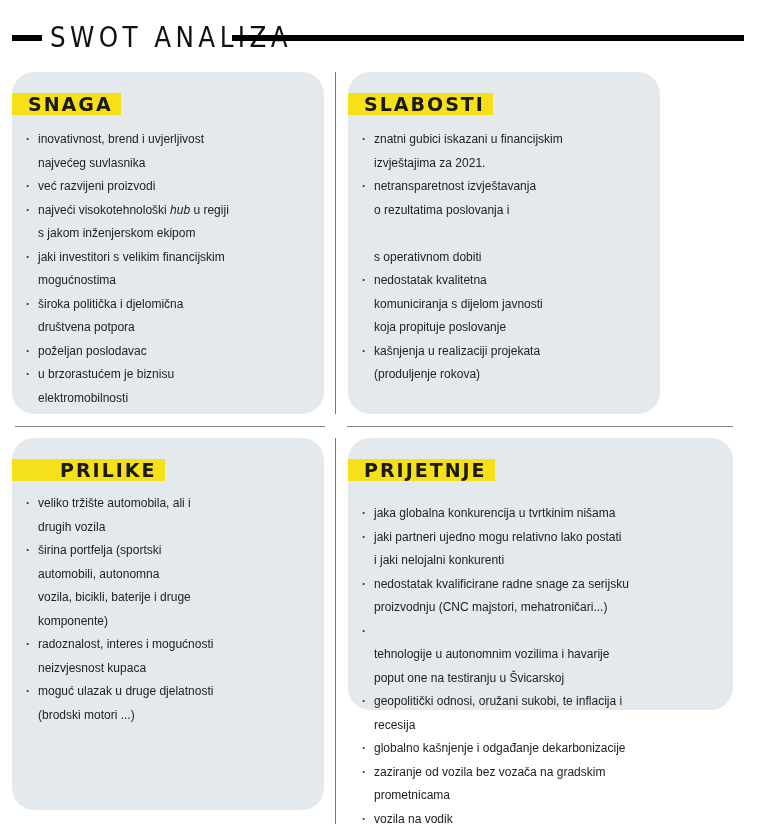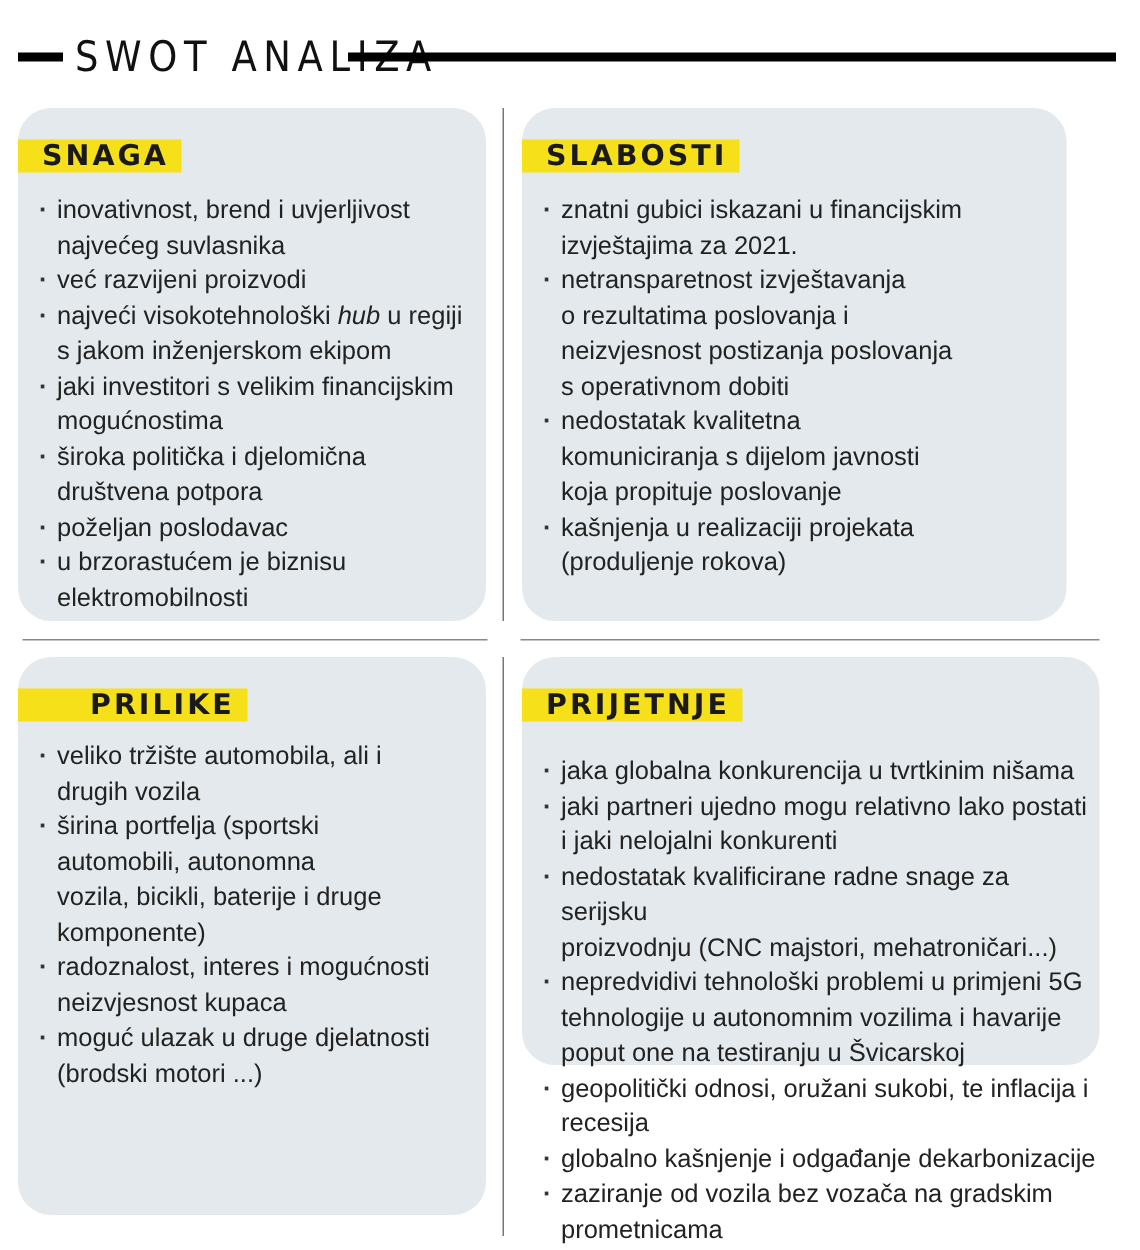--- a/index.html
+++ b/index.html
@@ -85,21 +85,21 @@
       list-style: none;
       margin: 0;
       padding: 0;
       position: absolute;
       left: 14px;
     }
     .card li {
       position: relative;
       padding-left: 12px;
       font-family: "Liberation Sans", sans-serif;
-      font-size: 17px;
+      font-size: 12px;
       line-height: 23.5px;
       color: #222;
     }
     .card li::before {
       content: "·";
       position: absolute;
       left: 0;
       top: 0;
       font-weight: bold;
       color: #333;
@@ -126,25 +126,25 @@
     <li><span>inovativnost, brend i uvjerljivost</span><br><span>najvećeg suvlasnika</span></li>
     <li><span>već razvijeni proizvodi</span></li>
     <li><span>najveći visokotehnološki </span><i>hub</i><span> u regiji</span><br><span>s jakom inženjerskom ekipom</span></li>
     <li><span>jaki investitori s velikim financijskim</span><br><span>mogućnostima</span></li>
     <li><span>široka politička i djelomična</span><br><span>društvena potpora</span></li>
     <li><span>poželjan poslodavac</span></li>
     <li><span>u brzorastućem je biznisu</span><br><span>elektromobilnosti</span></li>
   </ul>
 </div>
 
-<div class="card" style="left:348px;top:72px;width:363px;height:342px;">
+<div class="card" style="left:348px;top:72px;width:312px;height:342px;">
   <div class="label" style="top:21px;">SLABOSTI</div>
   <ul style="top:56px;width:360px;">
     <li><span>znatni gubici iskazani u financijskim</span><br><span>izvještajima za 2021.</span></li>
-    <li><span>netransparetnost izvještavanja</span><br><span>o rezultatima poslovanja i</span><br><span>neizvjesnost postizanja poslovanja</span><br><span>s operativnom dobiti</span></li>
+    <li><span>netransparetnost izvještavanja</span><br><span>o rezultatima poslovanja i</span><br><br><span>s operativnom dobiti</span></li>
     <li><span>nedostatak kvalitetna</span><br><span>komuniciranja s dijelom javnosti</span><br><span>koja propituje poslovanje</span></li>
     <li><span>kašnjenja u realizaciji projekata</span><br><span>(produljenje rokova)</span></li>
   </ul>
 </div>
 
 <div class="card" style="left:12px;top:438px;width:312px;height:372px;">
   <div class="label" style="top:21px;padding-left:48px;">PRILIKE</div>
   <ul style="top:54px;width:296px;">
     <li><span>veliko tržište automobila, ali i</span><br><span>drugih vozila</span></li>
     <li><span>širina portfelja (sportski</span><br><span>automobili, autonomna</span><br><span>vozila, bicikli, baterije i druge</span><br><span>komponente)</span></li>
@@ -152,19 +152,19 @@
     <li><span>moguć ulazak u druge djelatnosti</span><br><span>(brodski motori ...)</span></li>
   </ul>
 </div>
 
 <div class="card" style="left:348px;top:438px;width:385px;height:272px;">
   <div class="label" style="top:21px;">PRIJETNJE</div>
   <ul style="top:52px;width:372px;margin-top:12px;">
     <li><span>jaka globalna konkurencija u tvrtkinim nišama</span></li>
     <li><span>jaki partneri ujedno mogu relativno lako postati</span><br><span>i jaki nelojalni konkurenti</span></li>
     <li><span>nedostatak kvalificirane radne snage za serijsku</span><br><span>proizvodnju (CNC majstori, mehatroničari...)</span></li>
-    <li><span>nepredvidivi tehnološki problemi u primjeni 5G</span><br><span>tehnologije u autonomnim vozilima i havarije</span><br><span>poput one na testiranju u Švicarskoj</span></li>
+    <li><br><span>tehnologije u autonomnim vozilima i havarije</span><br><span>poput one na testiranju u Švicarskoj</span></li>
     <li><span>geopolitički odnosi, oružani sukobi, te inflacija i</span><br><span>recesija</span></li>
     <li><span>globalno kašnjenje i odgađanje dekarbonizacije</span></li>
     <li><span>zaziranje od vozila bez vozača na gradskim</span><br><span>prometnicama</span></li>
     <li><span>vozila na vodik</span></li>
   </ul>
 </div>
 
 </body></html>

